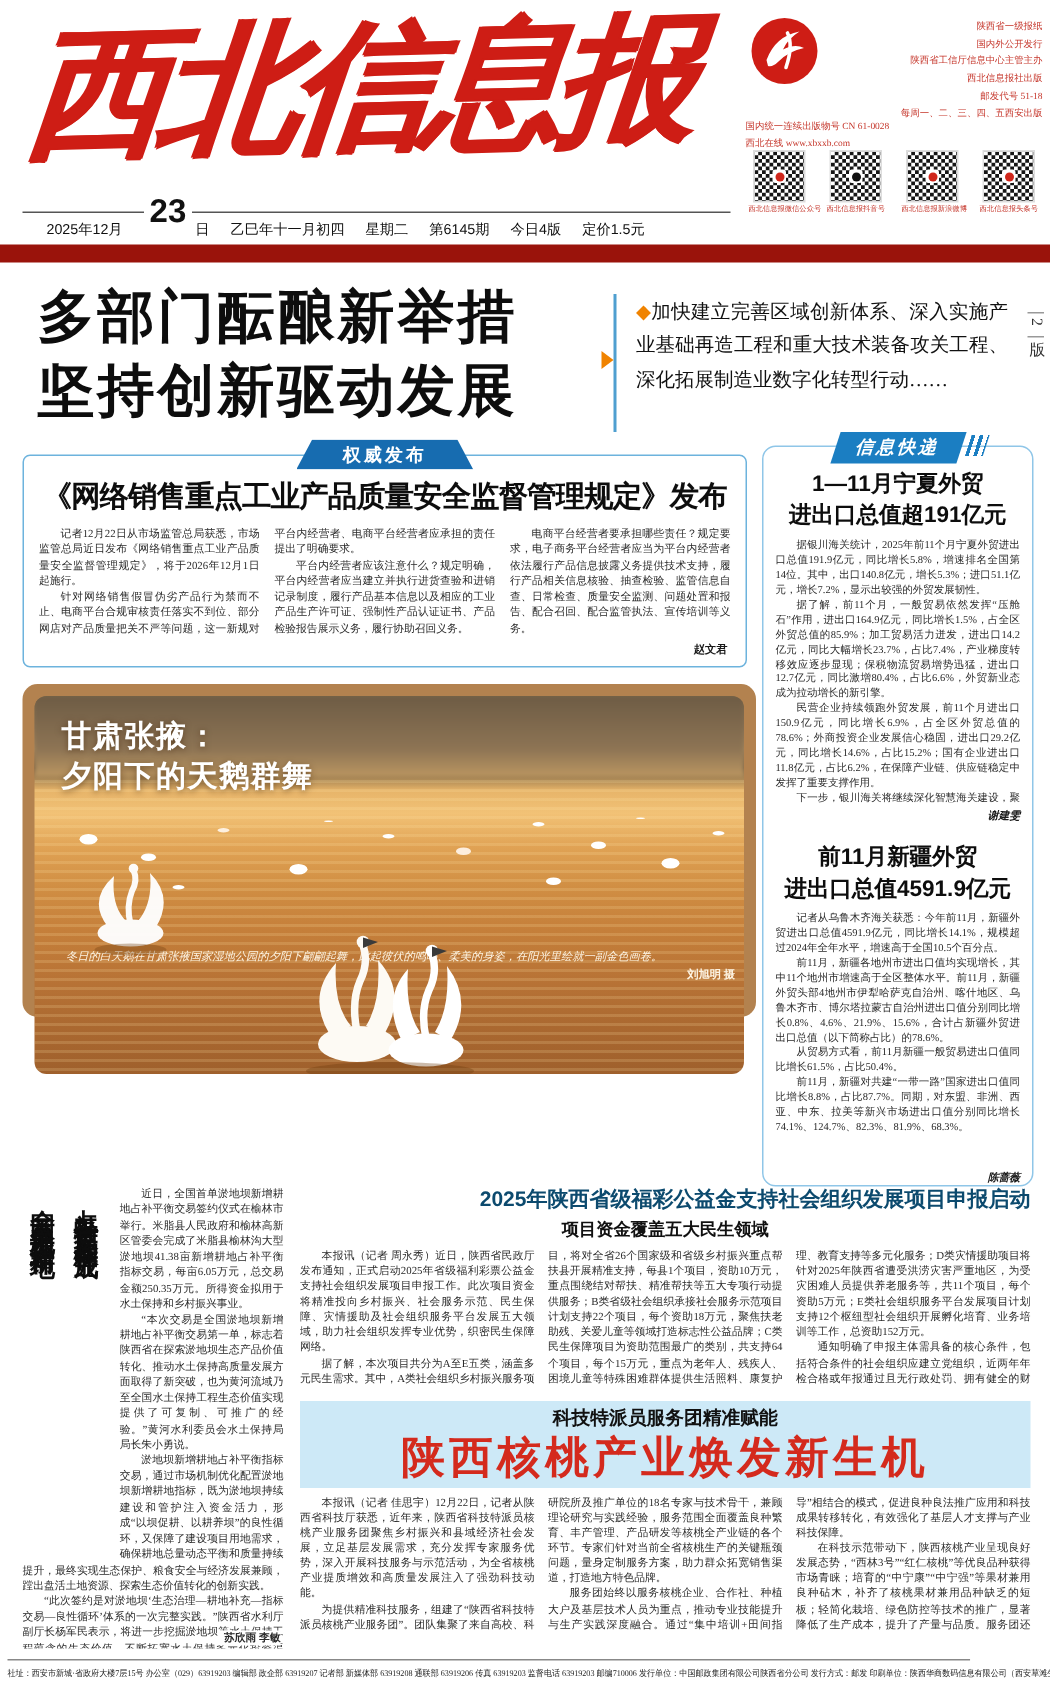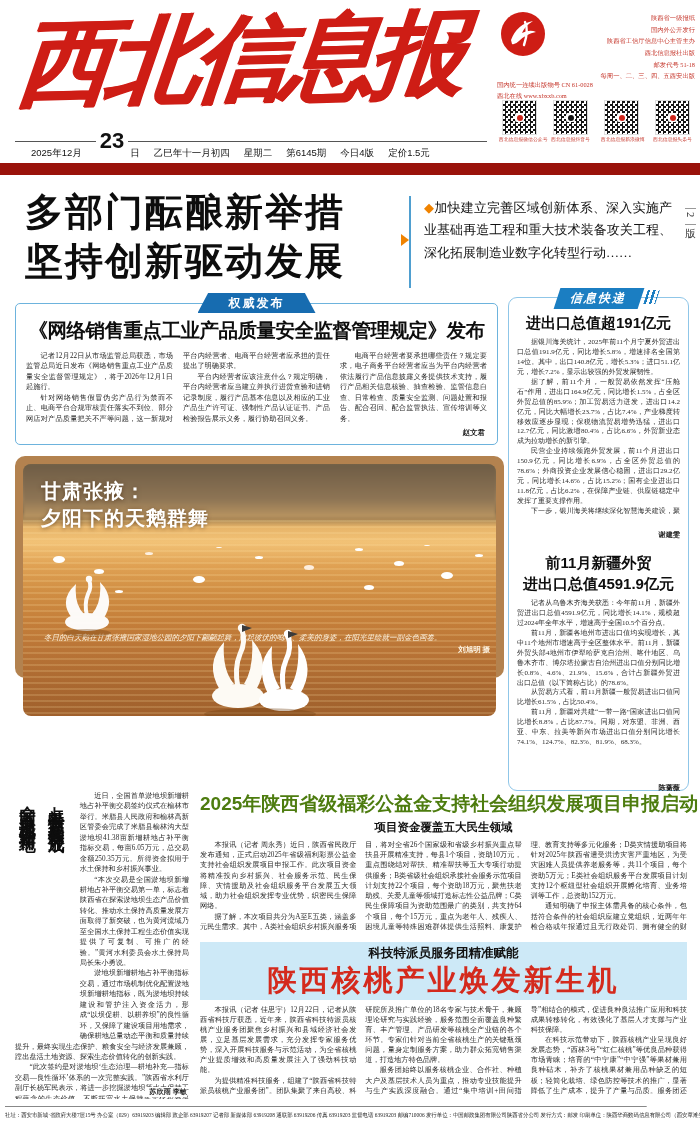--- a/index.html
+++ b/index.html
@@ -140,39 +140,39 @@
     background:repeating-linear-gradient(90deg,#1b7ec2 0 2.5px,transparent 2.5px 5.5px);
   }
   .express-inner{position:absolute;left:8px;right:8px;top:14px;}
   .ex-title{
     text-align:center;font-weight:900;font-size:15px;line-height:1.4;color:#0d0d0d;
     font-family:"Liberation Sans","DejaVu Sans",sans-serif;
   }
   .ex-body{margin-top:5px;overflow:hidden;font-size:7px;line-height:1.42;color:#2a2a2a;}
   .ex-body.a{height:176px;}
   .ex-body.b{height:168px;}
-  .ex-byline{font-size:7.2px;margin-top:16px;}
+  .ex-byline{font-size:7.2px;margin-top:4px;font-style:italic;}
   .ex-gap{height:12px;}
 
   
   .yudiba{
     position:absolute;left:15px;top:791px;width:174px;height:308px;overflow:hidden;
     font-size:7.2px;line-height:1.45;color:#2a2a2a;
   }
   .vtitle{
     float:left;writing-mode:vertical-lr;height:238px;margin:2px 7px 4px 0;
     font-family:"Liberation Sans","DejaVu Sans",sans-serif;
     font-weight:900;font-size:16.5px;letter-spacing:3px;color:#0d0d0d;
   }
   .vtitle span{display:block;margin-right:5px;}
   .yudiba .abs-byline{position:absolute;right:2px;bottom:2px;font-size:7.2px;font-weight:bold;background:#fff;padding-left:4px;}
 
   .fucai{position:absolute;left:200px;top:791px;width:487px;}
   .fucai-title{
-    text-align:left;font-size:19px;font-weight:900;white-space:nowrap;color:#4d7c0f;letter-spacing:0;
+    text-align:right;font-size:14px;font-weight:900;white-space:nowrap;color:#0c4a6e;letter-spacing:0;
   }
   .fucai-sub{text-align:center;font-size:11.5px;font-weight:bold;margin-top:3px;color:#111;}
   .fucai-body{
     margin-top:5px;height:97px;overflow:hidden;
     column-count:3;column-gap:9px;font-size:7.2px;line-height:1.42;color:#2a2a2a;
   }
   .hetao-banner{
     margin-top:5px;height:58px;background:#cde9f7;text-align:center;padding-top:3px;box-sizing:border-box;
   }
   .hetao-kicker{font-size:12.5px;font-weight:bold;color:#111;
@@ -326,20 +326,21 @@
   </div>
   <div class="photo-caption">
     <p style="text-indent:2em;"><span>冬日的白天鹅在甘肃张掖国家湿地公园的夕阳下翩翩起舞，此起彼伏的鸣唱、柔美的身姿，在阳光里绘就一副金色画卷。</span><span class="credit">刘旭明 摄</span></p>
   </div>
 </div>
 
 <div class="express">
   <div class="express-badge">信息快递</div>
   <div class="express-inner">
     <div class="ex-title">
+      <div>1—11月宁夏外贸</div>
       <div>进出口总值超191亿元</div>
     </div>
     <div class="ex-body a">
       <p>据银川海关统计，2025年前11个月宁夏外贸进出口总值191.9亿元，同比增长5.8%，增速排名全国第14位。其中，出口140.8亿元，增长5.3%；进口51.1亿元，增长7.2%，显示出较强的外贸发展韧性。</p>
       <p>据了解，前11个月，一般贸易依然发挥“压舱石”作用，进出口164.9亿元，同比增长1.5%，占全区外贸总值的85.9%；加工贸易活力迸发，进出口14.2亿元，同比大幅增长23.7%，占比7.4%，产业梯度转移效应逐步显现；保税物流贸易增势迅猛，进出口12.7亿元，同比激增80.4%，占比6.6%，外贸新业态成为拉动增长的新引擎。</p>
       <p>民营企业持续领跑外贸发展，前11个月进出口150.9亿元，同比增长6.9%，占全区外贸总值的78.6%；外商投资企业发展信心稳固，进出口29.2亿元，同比增长14.6%，占比15.2%；国有企业进出口11.8亿元，占比6.2%，在保障产业链、供应链稳定中发挥了重要支撑作用。</p>
       <p>下一步，银川海关将继续深化智慧海关建设，聚焦宁夏产业发展需求，精准对接企业急难愁盼，进一步优化监管服务模式，助力特色产品拓展海外市场、新兴产业提升竞争力。</p>
     </div>
     <div class="ex-byline byline">谢建雯</div>
     <div class="ex-gap"></div>

